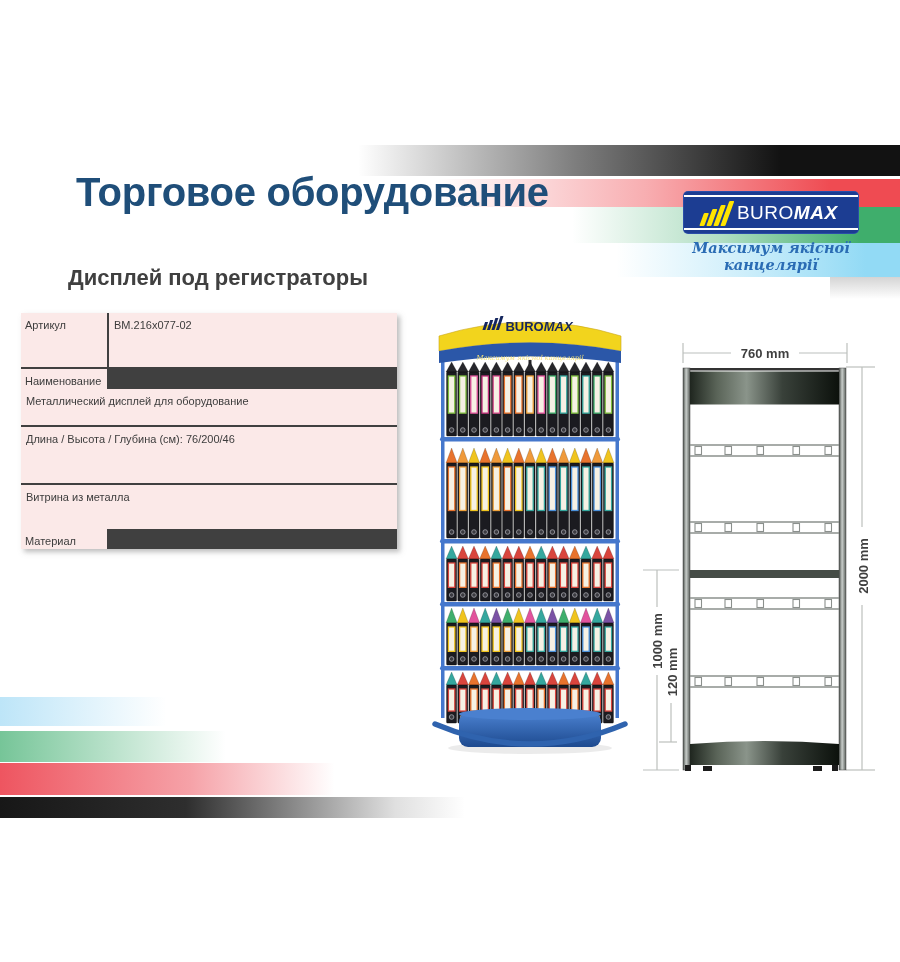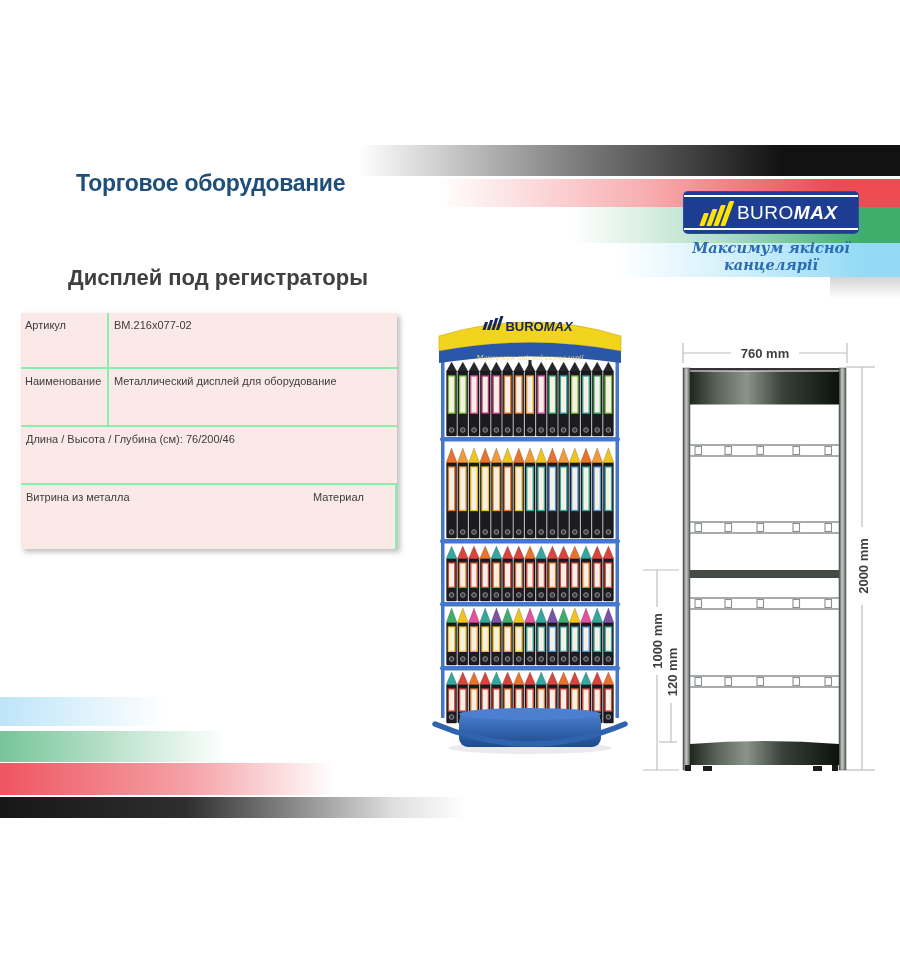--- a/index.html
+++ b/index.html
@@ -22,21 +22,21 @@
   .sb-cyan{left:0;top:697px;width:175px;height:29px;
     background:linear-gradient(to right,#bde5f8 0%,rgba(189,229,248,0) 95%);}
   .sb-green{left:0;top:731px;width:235px;height:31px;
     background:linear-gradient(to right,#76c598 0%,rgba(118,197,152,0) 96%);}
   .sb-red{left:0;top:763px;width:345px;height:32px;
     background:linear-gradient(to right,#ee5560 0%,rgba(238,85,96,.55) 55%,rgba(238,85,96,0) 97%);}
   .sb-black{left:0;top:797px;width:465px;height:21px;
     background:linear-gradient(to right,#171717 0%,#2e2e2e 40%,rgba(130,130,130,.25) 85%,rgba(255,255,255,0) 100%);}
 
   
-  .title{position:absolute;left:76px;top:170px;margin:0;font-size:23px;font-weight:700;
+  .title{position:absolute;left:76px;top:170px;margin:0;font-size:40px;font-weight:700;
          letter-spacing:-.3px;color:#1f4e79;}
   .subtitle{position:absolute;left:68px;top:265px;margin:0;font-size:22px;font-weight:700;color:#404040;}
 
   
   .logo-box{position:absolute;left:684px;top:192px;width:174px;height:41px;background:#1c3d92;
             border-radius:4px;box-shadow:0 0 0 1px #2a4da8;z-index:5;}
   .logo-inner{position:absolute;left:0;right:0;top:3px;bottom:3px;border-top:2px solid #fff;
               border-bottom:2px solid #fff;display:flex;align-items:center;justify-content:center;gap:7px;}
   .logo-bars{display:flex;align-items:flex-end;gap:2.5px;height:26px;transform:skewX(-20deg);}
   .logo-bars i{display:block;width:4.5px;background:#ffe400;border-radius:1px;}
@@ -44,24 +44,24 @@
   .logo-bars i:nth-child(2){height:17px;}
   .logo-bars i:nth-child(3){height:21px;}
   .logo-bars i:nth-child(4){height:25px;}
   .logo-word{color:#fff;font-size:19px;letter-spacing:.5px;}
   .logo-word .lw-a{font-weight:400;}
   .logo-word .lw-b{font-weight:800;font-style:italic;}
   .logo-tagline{position:absolute;left:678px;top:239px;width:186px;text-align:center;z-index:5;
     font-family:"DejaVu Serif",serif;font-style:italic;font-weight:600;font-size:14.5px;color:#2a6cb4;}
 
   
-  .spec-table{position:absolute;left:21px;top:313px;width:376px;background:#86efac;
+  .spec-table{position:absolute;left:21px;top:313px;width:376px;background:#404040;
               box-shadow:3px 3px 5px rgba(125,125,125,.5);}
   .spec-row{display:flex;box-sizing:border-box;}
-  .spec-row + .spec-row{margin-top:2px;}
+  .spec-row + .spec-row{margin-top:2px;flex-direction:column;}
   .spec-cell{background:#fbe9e8;box-sizing:border-box;font-size:11px;line-height:1.38;color:#3c3c3c;}
   .spec-label{width:86px;flex:none;margin-right:2px;padding:5px 2px 0 4px;}
   .spec-value{flex:1;padding:5px 8px 8px 5px;}
   .spec-row:nth-child(1){height:54px;}
   .spec-row:nth-child(2){height:56px;}
   .spec-row:nth-child(3){height:56px;}
   .spec-row:nth-child(4){height:64px;}
   .spec-row:nth-child(5){height:72px;}
 
   

